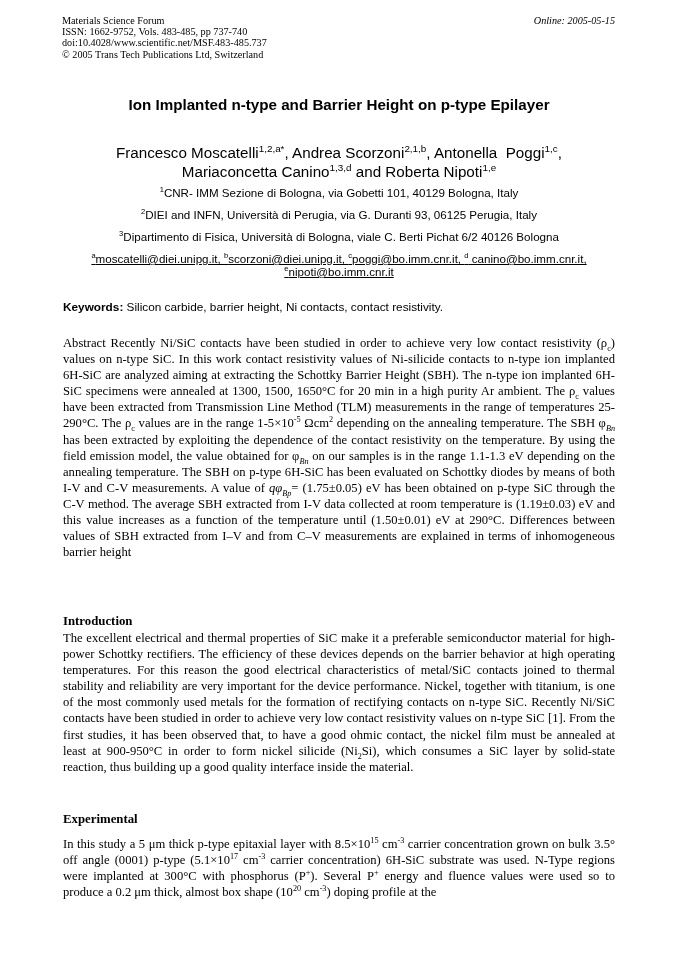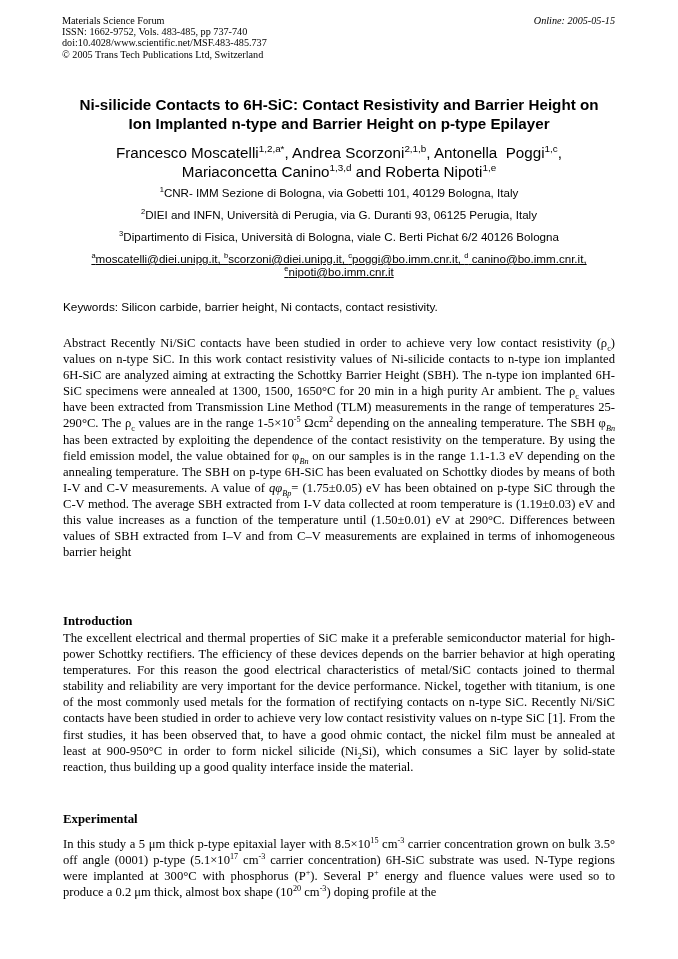--- a/index.html
+++ b/index.html
@@ -7,39 +7,38 @@
   .serif { font-family: "Liberation Serif", "DejaVu Serif", serif; }
   .sans { font-family: "Liberation Sans", "DejaVu Sans", sans-serif; }
   .header-left { position: absolute; left: 62px; top: 15px; font-size: 10.2px; line-height: 11.2px; }
   .header-right { position: absolute; right: 63px; top: 15px; font-style: italic; font-size: 10.2px; line-height: 11.2px; }
   .title { position: absolute; left: 40px; width: 598px; top: 95px; text-align: center; font-weight: bold; font-size: 15.2px; line-height: 19px; }
   .authors { position: absolute; left: 40px; width: 598px; top: 143px; text-align: center; font-size: 15.2px; line-height: 19px; }
   .affil { position: absolute; left: 40px; width: 598px; text-align: center; font-size: 11.6px; line-height: 13px; }
   sup { font-size: 65%; line-height: 0; vertical-align: super; }
   sub { font-size: 65%; line-height: 0; vertical-align: sub; }
   .keywords { position: absolute; left: 63px; top: 300px; font-size: 11.8px; }
-  .keywords b { font-weight: normal; }
+  .keywords b { font-weight: bold; }
   .para { position: absolute; left: 63px; width: 552px; font-size: 12.6px; line-height: 16.1px; text-align: justify; }
   .para b { font-weight: normal; }
   .section-heading { position: absolute; left: 63px; font-weight: bold; font-size: 12.8px; }
   .it { font-style: italic; }
 </style>
 </head>
 <body>
 
 <div class="header-left serif">
   <div>Materials Science Forum</div>
   <div>ISSN: 1662-9752, Vols. 483-485, pp 737-740</div>
   <div>doi:10.4028/www.scientific.net/MSF.483-485.737</div>
   <div>© 2005 Trans Tech Publications Ltd, Switzerland</div>
 </div>
 <div class="header-right serif">Online: 2005-05-15</div>
 
 <div class="title sans">
-  <div>Ni-silicide Contacts to 6H-SiC: Contact Resistivity and Barrier Height on</div>
   <div>Ion Implanted n-type and Barrier Height on p-type Epilayer</div>
 </div>
 
 <div class="authors sans">
   <div>
     <span>Francesco Moscatelli</span><sup>1,2,a*</sup><span>, </span><span>Andrea Scorzoni</span><sup>2,1,b</sup><span>, </span><span style="white-space:pre">Antonella  Poggi</span><sup>1,c</sup><span>,</span>
   </div>
   <div>
     <span>Mariaconcetta Canino</span><sup>1,3,d</sup><span style="white-space:pre"> and </span><span>Roberta Nipoti</span><sup>1,e</sup>
   </div>

